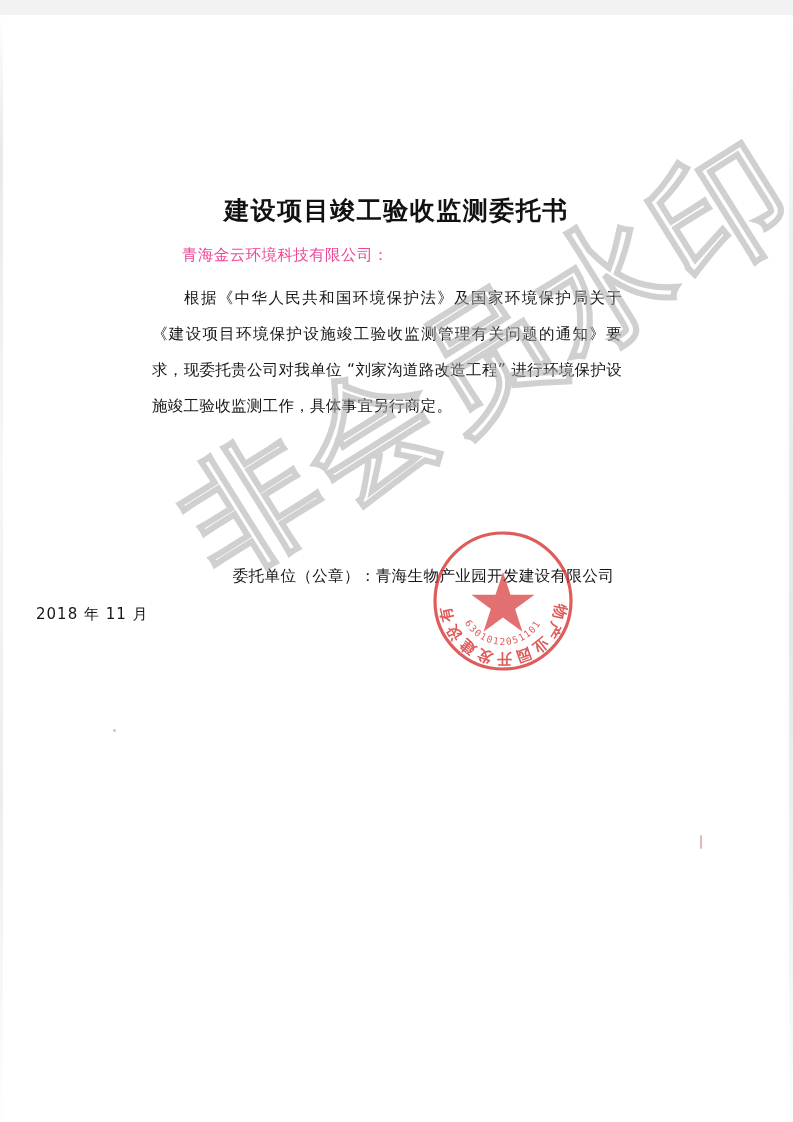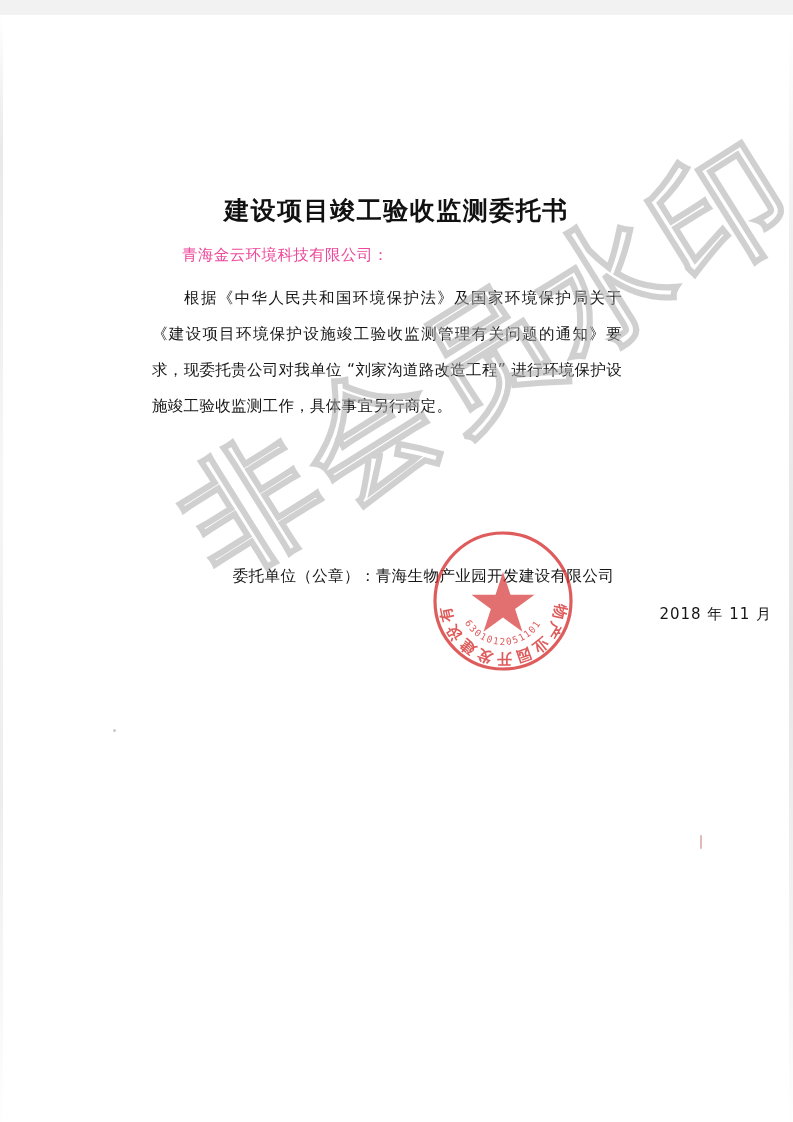--- a/index.html
+++ b/index.html
@@ -93,26 +93,26 @@
     color: #161616;
     padding-left: 30px;
     box-sizing: border-box;
   }
 
   .date-line {
     position: absolute;
     top: 590px;
     left: 0;
     width: 772px;
-    text-align: right;
+    text-align: left;
     font-size: 15px;
     letter-spacing: 1px;
     font-family: "DejaVu Sans", "Liberation Sans", sans-serif;
     color: #161616;
-    padding-left: 12px;
+    padding-left: 36px;
     box-sizing: border-box;
   }
 
   
   .seal {
     position: absolute;
     left: 430px;
     top: 513px;
     width: 146px;
     height: 146px;

